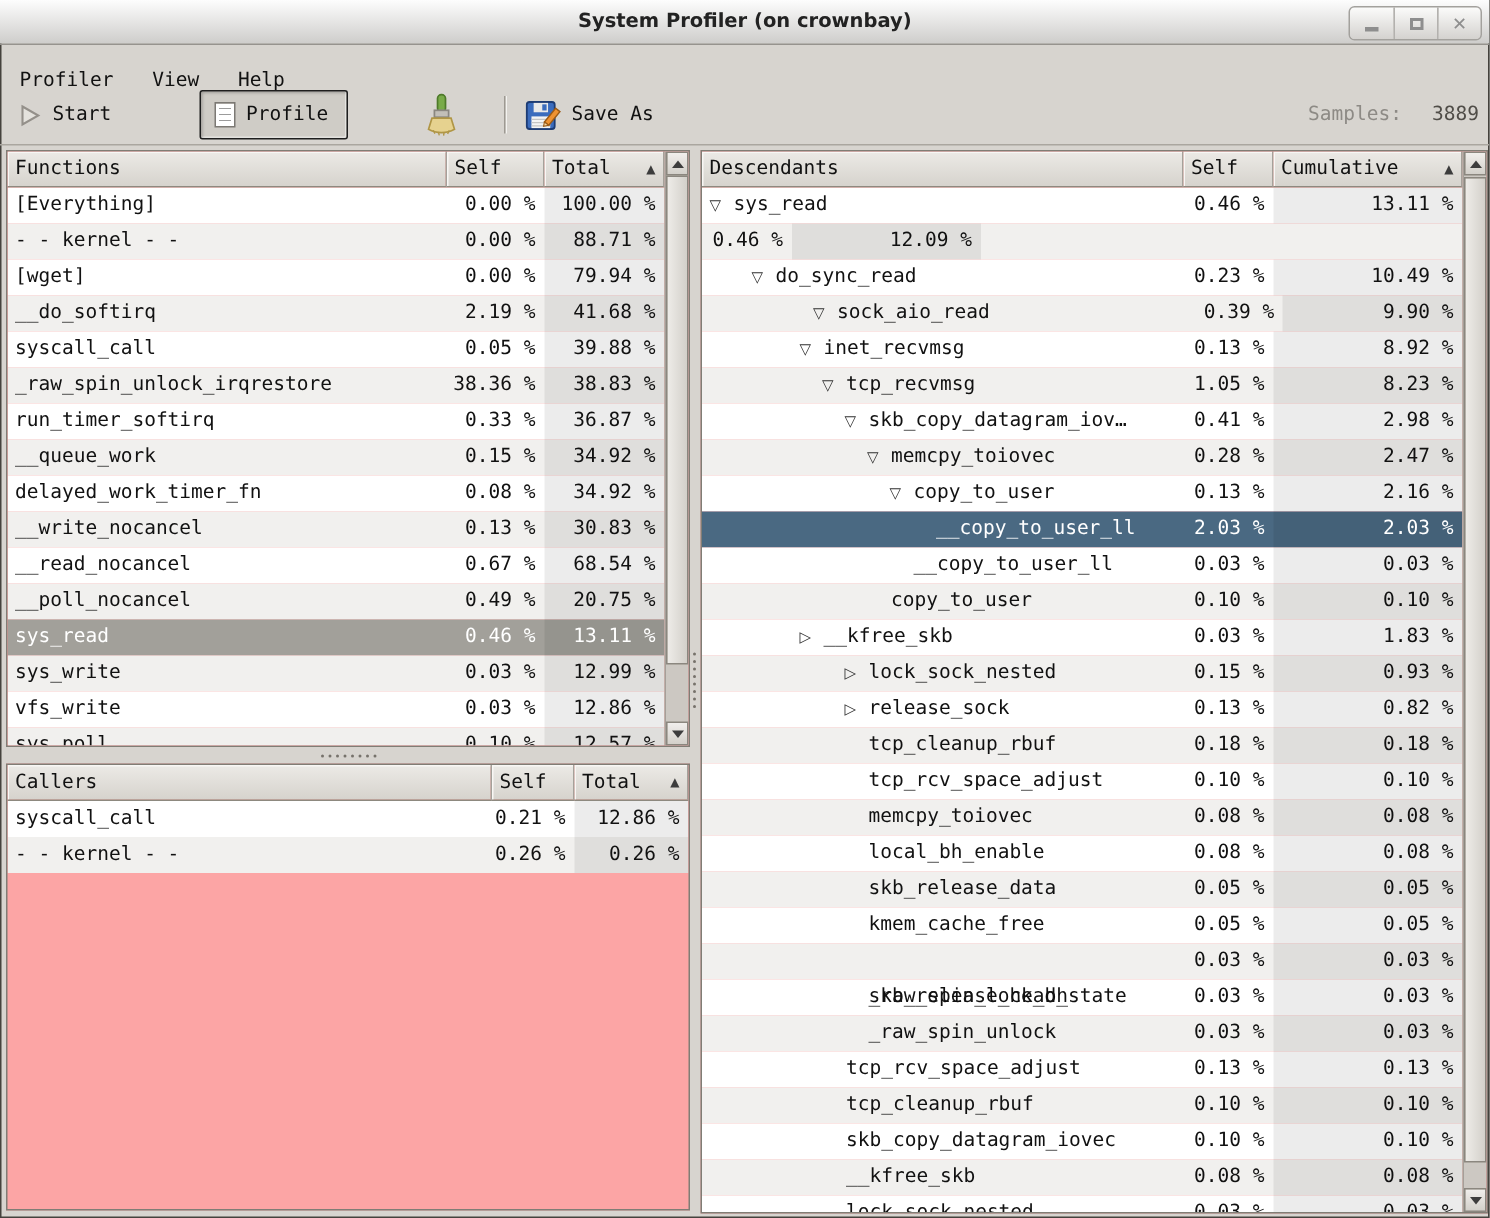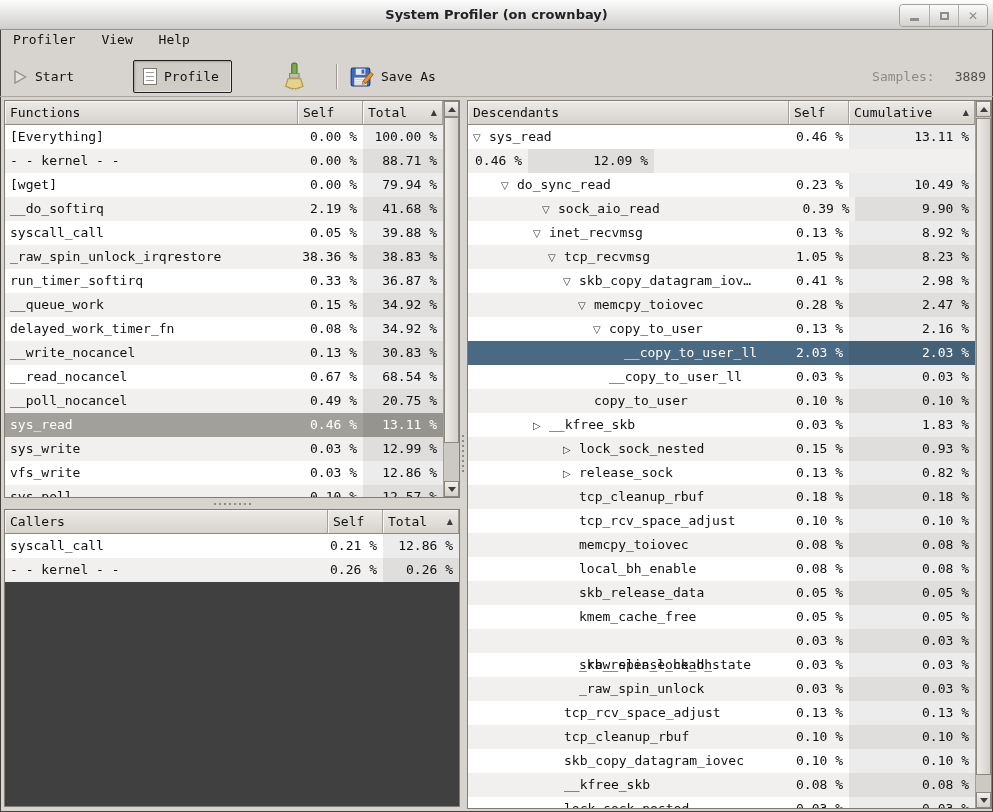--- a/index.html
+++ b/index.html
@@ -18,40 +18,40 @@
     font-family:"DejaVu Sans","Liberation Sans",sans-serif;font-weight:bold;font-size:13px;color:#222;}
   .winbtns{position:absolute;right:5px;top:4px;display:flex;
     background:linear-gradient(#bfbdba,#d6d4d1);border:1px solid #a3a19d;border-radius:4px;overflow:hidden;}
   .winbtn{width:29px;height:21px;display:flex;align-items:center;justify-content:center;
     background:linear-gradient(#fbfbfa,#d4d2cf);border-left:1px solid #b3b1ae;cursor:default;}
   .winbtn:first-child{border-left:none;}
   .glyph-min{width:9px;height:3px;background:#8e8e8e;margin-top:8px;}
   .glyph-max{width:9px;height:8px;border:2px solid #8e8e8e;}
   .glyph-close{font-family:"DejaVu Sans",sans-serif;font-weight:bold;font-size:12px;color:#8e8e8e;line-height:1;}
   
-  .menubar{position:absolute;left:0;top:26px;width:100%;height:27px;padding-left:4px;}
+  .menubar{position:absolute;left:0;top:40px;width:100%;height:27px;padding-left:4px;}
   .menuitem{display:inline-block;padding:0 9px;line-height:27px;}
   
   .toolbar{position:absolute;left:0;top:57px;width:100%;height:40px;border-bottom:1px solid #aaa69f;}
   .tbtn{position:absolute;top:0;height:39px;display:flex;align-items:center;gap:7px;}
   .start-btn{left:12px;}
   .profile-btn{left:133px;top:3px;height:33px;width:99px;padding:0 9px;
     border:1px solid #1e1e1e;border-radius:2px;background:#cfccc6;
     box-shadow:inset 1px 1px 2px rgba(0,0,0,0.22), inset -1px -1px 0 rgba(255,255,255,0.5);}
   .brush-btn{left:283px;}
   .tsep{position:absolute;left:336px;top:7px;width:1px;height:25px;background:#9d9992;box-shadow:1px 0 0 #f3f2ef;}
   .saveas-btn{left:350px;}
   .doc-icon{width:14px;height:17px;background:#fff;border:1px solid #7c7974;
     box-shadow:inset 0 3px 0 #fff,inset 0 0 0 2px #fff;
     background-image:repeating-linear-gradient(#fff 0 3px,#9b9b9b 3px 4px);background-clip:content-box;padding:2px 2px;}
   .samples{position:absolute;right:7px;top:0;height:39px;display:flex;align-items:center;gap:20px;}
   .samples-label{color:#8d8a85;}
   .samples-value{color:#504d48;}
   
-  .panel{position:absolute;background:#404040;border:1px solid #807d75;overflow:hidden;}
+  .panel{position:absolute;background:#fca5a5;border:1px solid #807d75;overflow:hidden;}
   .functions-panel{left:4px;top:100px;width:456px;height:398px;}
   .callers-panel{left:4px;top:509px;width:456px;height:298px;}
   .descendants-panel{left:467px;top:100px;width:525px;height:709px;}
   .thead{position:absolute;left:0;top:0;right:0;height:24px;display:flex;}
   .hcell{height:24px;display:inline-flex;align-items:center;padding:0 5px;
     background:linear-gradient(#eceae6,#d6d3cd);
     border-right:1px solid #a5a19a;border-bottom:1px solid #8d897f;
     box-shadow:inset 1px 1px 0 #f8f7f5;overflow:hidden;white-space:nowrap;}
   .sort-arrow{margin-left:auto;font-size:8px;color:#3c3c3c;padding-left:6px;font-family:"DejaVu Sans",sans-serif;}
   .tbody{position:absolute;left:0;top:24px;bottom:0;overflow:hidden;}

